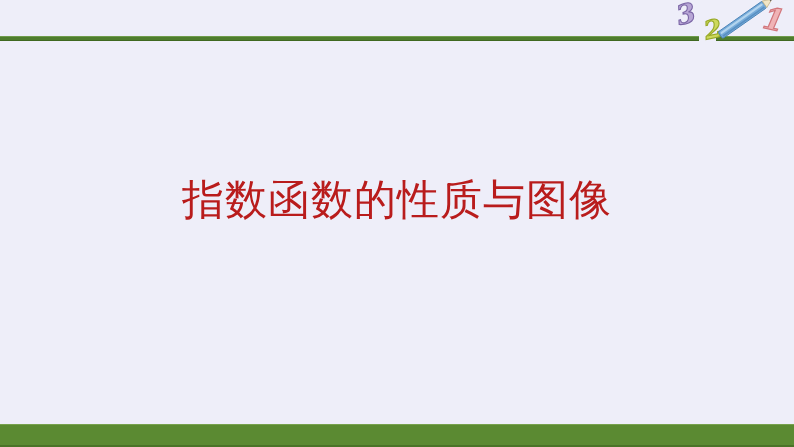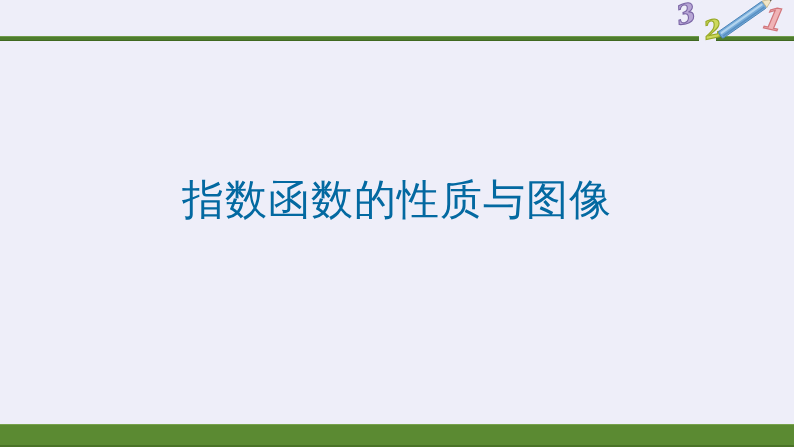--- a/index.html
+++ b/index.html
@@ -82,21 +82,21 @@
     width: 794px;
     height: 447px;
     display: flex;
     align-items: center;
     justify-content: center;
   }
   #slide-title {
     font-family: "DejaVu Serif", "Liberation Serif", serif;
     font-size: 42px;
     line-height: 1.08;
-    color: #0369a1;
+    color: #b91c1c;
     letter-spacing: 1px;
     white-space: nowrap;
     text-align: center;
     margin: 0;
     transform: translateY(-24px);
     font-weight: 400;
   }
 </style>
 </head>
 <body>

